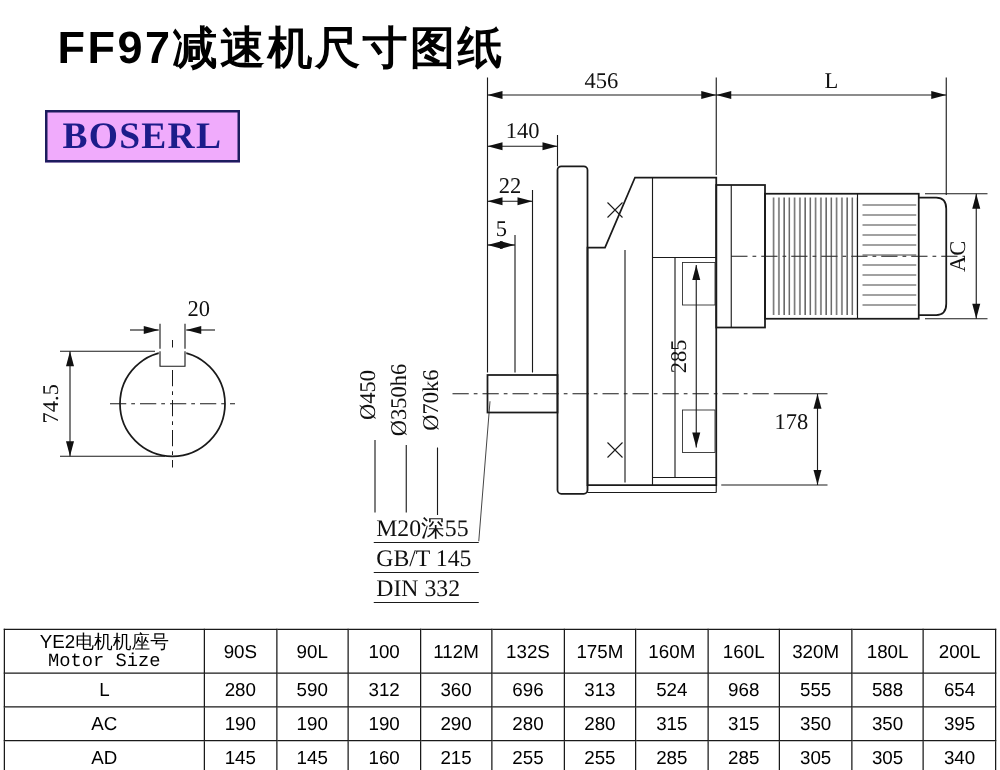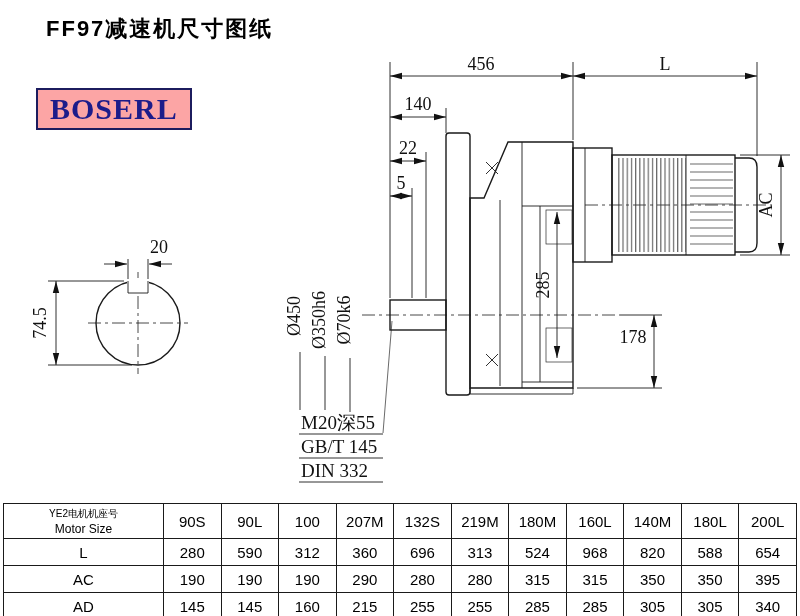--- a/index.html
+++ b/index.html
@@ -1,39 +1,39 @@
 <!DOCTYPE html>
 <html><head>
 <meta charset="utf-8">
 <style>
   html,body{margin:0;padding:0;background:#fff;}
   body{width:800px;height:616px;position:relative;overflow:hidden;
        font-family:"Liberation Sans",sans-serif;color:#000;}
-  .page-title{position:absolute;left:46px;top:14px;font-size:22px;font-weight:bold;
+  .page-title{position:absolute;left:46px;top:14px;font-size:36px;font-weight:bold;
               letter-spacing:2px;color:#000;font-family:"Liberation Sans",sans-serif;}
   .brand-box{position:absolute;left:36px;top:88px;border:2px solid #1c1c5e;
-             padding:2px 12px;background:#fca5a5;}
+             padding:2px 12px;background:#f0abfc;}
   .brand-box span{font-family:"Liberation Serif",serif;font-weight:bold;
                   font-size:30px;color:#1c1c8a;letter-spacing:1px;}
   svg{position:absolute;left:0;top:0;}
   .o{fill:none;stroke:#1a1a1a;stroke-width:1.4;}
   .t{fill:none;stroke:#1a1a1a;stroke-width:0.9;}
   .tt{fill:none;stroke:#2a2a2a;stroke-width:0.7;}
   .dim{fill:none;stroke:#1a1a1a;stroke-width:0.9;}
   .cl{fill:none;stroke:#1a1a1a;stroke-width:0.8;stroke-dasharray:13 4 3 4;}
   .dtxt2{font-family:"Liberation Serif",serif;font-size:18px;fill:#111;}
   .ntxt{font-family:"Liberation Serif",serif;font-size:19px;fill:#111;}
   table.spec{position:absolute;left:3px;top:503px;width:794px;border-collapse:collapse;
              table-layout:fixed;font-size:15px;color:#000;background:#fff;}
   table.spec td,table.spec th{border:1px solid #1a1a1a;text-align:center;
              font-weight:normal;padding:1px 0;height:24px;overflow:hidden;}
   table.spec tr.hdr th{height:32px;}
   col.c-label{width:160px;}
-  .hcn{font-size:10px;line-height:17px;}
-  .hen{font-size:12px;line-height:15px;font-family:Liberation Sans, sans-serif;}
+  .hcn{font-size:15px;line-height:17px;}
+  .hen{font-size:15px;line-height:15px;font-family:Liberation Mono, monospace;}
 </style>
 </head>
 <body>
 
 <div class="page-title">FF97减速机尺寸图纸</div>
 <div class="brand-box">
   <span>BOSERL</span>
 </div>
 
 <svg viewBox="0 0 800 500" width="800" height="500">
@@ -182,40 +182,40 @@
   </colgroup>
   <tbody>
     <tr class="hdr">
       <th>
         <div class="hcn">YE2电机机座号</div>
         <div class="hen">Motor Size</div>
       </th>
       <th>90S</th>
       <th>90L</th>
       <th>100</th>
-      <th>207M</th>
+      <th>112M</th>
       <th>132S</th>
-      <th>219M</th>
-      <th>180M</th>
+      <th>175M</th>
+      <th>160M</th>
       <th>160L</th>
-      <th>140M</th>
+      <th>320M</th>
       <th>180L</th>
       <th>200L</th>
     </tr>
     <tr>
       <th>L</th>
       <td>280</td>
       <td>590</td>
       <td>312</td>
       <td>360</td>
       <td>696</td>
       <td>313</td>
       <td>524</td>
       <td>968</td>
-      <td>820</td>
+      <td>555</td>
       <td>588</td>
       <td>654</td>
     </tr>
     <tr>
       <th>AC</th>
       <td>190</td>
       <td>190</td>
       <td>190</td>
       <td>290</td>
       <td>280</td>

